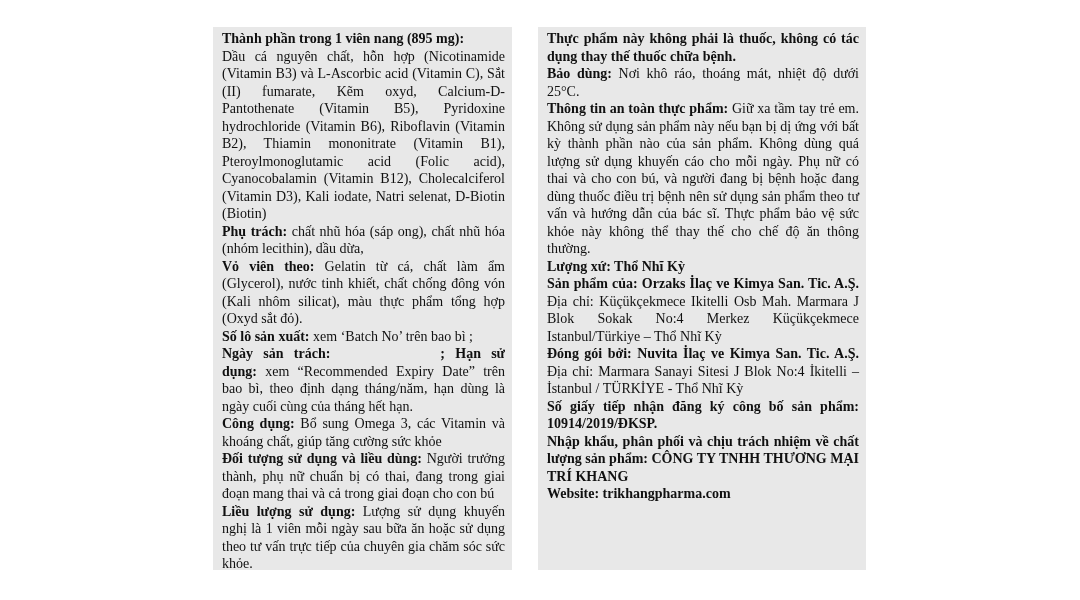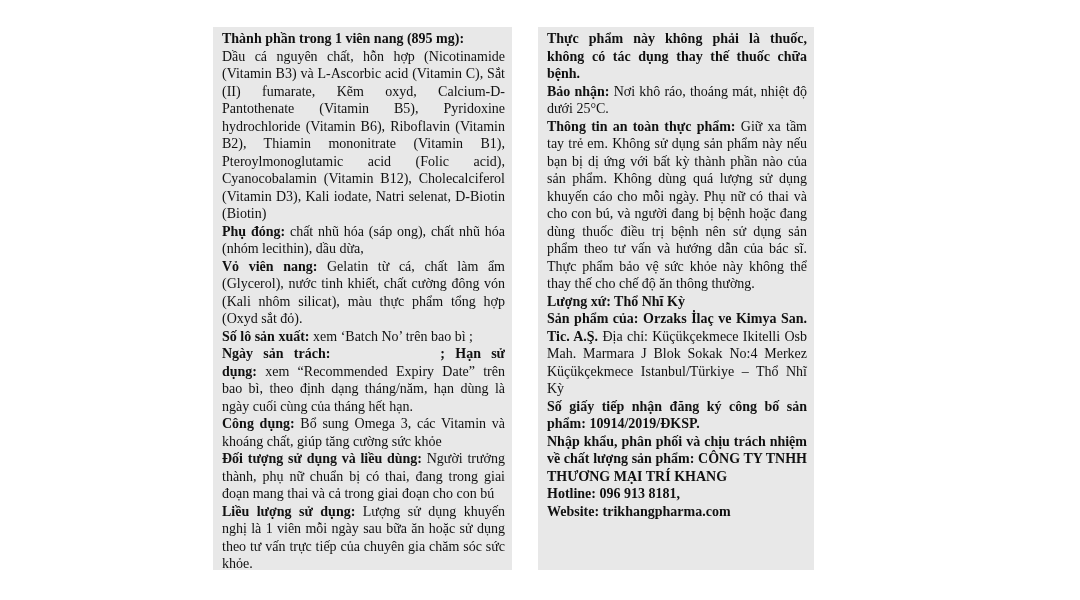--- a/index.html
+++ b/index.html
@@ -25,51 +25,51 @@
     height: 543px;
     background: #e8e8e8;
     box-sizing: border-box;
     padding: 3px 7px 3px 9px;
     text-align: justify;
     font-size: 14px;
     line-height: 17.5px;
     overflow: hidden;
   }
   .panel-left  { left: 213px; width: 299px; }
-  .panel-right { left: 538px; width: 276px; }
+  .panel-right { left: 538px; width: 328px; }
   p.para {
     margin: 0;
     text-align: justify;
     text-justify: inter-word;
   }
   .b { font-weight: bold; }
   .gap {
     display: inline-block;
     width: 110px;
   }
 </style>
 </head>
 <body>
 
 <div class="sheet">
   <section class="panel panel-left">
       <p class="para"><span class="b">Thành phần trong 1 viên nang (895 mg):</span></p>
       <p class="para"><span>Dầu cá nguyên chất, hỗn hợp (Nicotinamide (Vitamin B3) và L-Ascorbic acid (Vitamin C), Sắt (II) fumarate, Kẽm oxyd, Calcium-D-Pantothenate (Vitamin B5), Pyridoxine hydrochloride (Vitamin B6), Riboflavin (Vitamin B2), Thiamin mononitrate (Vitamin B1), Pteroylmonoglutamic acid (Folic acid), Cyanocobalamin (Vitamin B12), Cholecalciferol (Vitamin D3), Kali iodate, Natri selenat, D-Biotin (Biotin)</span></p>
-      <p class="para"><span class="b">Phụ đóng:</span><span> chất nhũ hóa (sáp ong), chất nhũ hóa (nhóm lecithin), dầu dừa,</span></p>
-      <p class="para"><span class="b">Vỏ viên nang:</span><span> Gelatin từ cá, chất làm ẩm (Glycerol), nước tinh khiết, chất cường đông vón (Kali nhôm silicat), màu thực phẩm tổng hợp (Oxyd sắt đỏ).</span></p>
+      <p class="para"><span class="b">Phụ trách:</span><span> chất nhũ hóa (sáp ong), chất nhũ hóa (nhóm lecithin), dầu dừa,</span></p>
+      <p class="para"><span class="b">Vỏ viên theo:</span><span> Gelatin từ cá, chất làm ẩm (Glycerol), nước tinh khiết, chất chống đông vón (Kali nhôm silicat), màu thực phẩm tổng hợp (Oxyd sắt đỏ).</span></p>
       <p class="para"><span class="b">Số lô sản xuất:</span><span> xem ‘Batch No’ trên bao bì ;</span></p>
       <p class="para"><span class="b">Ngày sản trách:</span><span class="gap"> </span><span class="b">; Hạn sử dụng:</span><span> xem “Recommended Expiry Date” trên bao bì, theo định dạng tháng/năm, hạn dùng là ngày cuối cùng của tháng hết hạn.</span></p>
       <p class="para"><span class="b">Công dụng:</span><span> Bổ sung Omega 3, các Vitamin và khoáng chất, giúp tăng cường sức khỏe</span></p>
       <p class="para"><span class="b">Đối tượng sử dụng và liều dùng:</span><span> Người trưởng thành, phụ nữ chuẩn bị có thai, đang trong giai đoạn mang thai và cả trong giai đoạn cho con bú</span></p>
       <p class="para"><span class="b">Liều lượng sử dụng:</span><span> Lượng sử dụng khuyến nghị là 1 viên mỗi ngày sau bữa ăn hoặc sử dụng theo tư vấn trực tiếp của chuyên gia chăm sóc sức khỏe.</span></p>
     </section>
   <section class="panel panel-right">
       <p class="para"><span class="b">Thực phẩm này không phải là thuốc, không có tác dụng thay thế thuốc chữa bệnh.</span></p>
-      <p class="para"><span class="b">Bảo nhận:</span><span> Nơi khô ráo, thoáng mát, nhiệt độ dưới 25°C.</span></p>
+      <p class="para"><span class="b">Bảo dùng:</span><span> Nơi khô ráo, thoáng mát, nhiệt độ dưới 25°C.</span></p>
       <p class="para"><span class="b">Thông tin an toàn thực phẩm:</span><span> Giữ xa tầm tay trẻ em. Không sử dụng sản phẩm này nếu bạn bị dị ứng với bất kỳ thành phần nào của sản phẩm. Không dùng quá lượng sử dụng khuyến cáo cho mỗi ngày. Phụ nữ có thai và cho con bú, và người đang bị bệnh hoặc đang dùng thuốc điều trị bệnh nên sử dụng sản phẩm theo tư vấn và hướng dẫn của bác sĩ. Thực phẩm bảo vệ sức khỏe này không thể thay thế cho chế độ ăn thông thường.</span></p>
       <p class="para"><span class="b">Lượng xứ: Thổ Nhĩ Kỳ</span></p>
       <p class="para"><span class="b">Sản phẩm của: Orzaks İlaç ve Kimya San. Tic. A.Ş.</span><span> Địa chỉ: Küçükçekmece Ikitelli Osb Mah. Marmara J Blok Sokak No:4 Merkez Küçükçekmece Istanbul/Türkiye – Thổ Nhĩ Kỳ</span></p>
+      <p class="para"><span class="b">Đóng gói bởi: Nuvita İlaç ve Kimya San. Tic. A.Ş.</span><span> Địa chỉ: Marmara Sanayi Sitesi J Blok No:4 İkitelli – İstanbul / TÜRKİYE - Thổ Nhĩ Kỳ</span></p>
       <p class="para"><span class="b">Số giấy tiếp nhận đăng ký công bố sản phẩm: 10914/2019/ĐKSP.</span></p>
       <p class="para"><span class="b">Nhập khẩu, phân phối và chịu trách nhiệm về chất lượng sản phẩm: CÔNG TY TNHH THƯƠNG MẠI TRÍ KHANG</span></p>
-      <p class="para"><span class="b">Hotline: 096 913 8181,</span></p>
       <p class="para"><span class="b">Website: trikhangpharma.com</span></p>
     </section>
 </div>
 
 </body></html>

